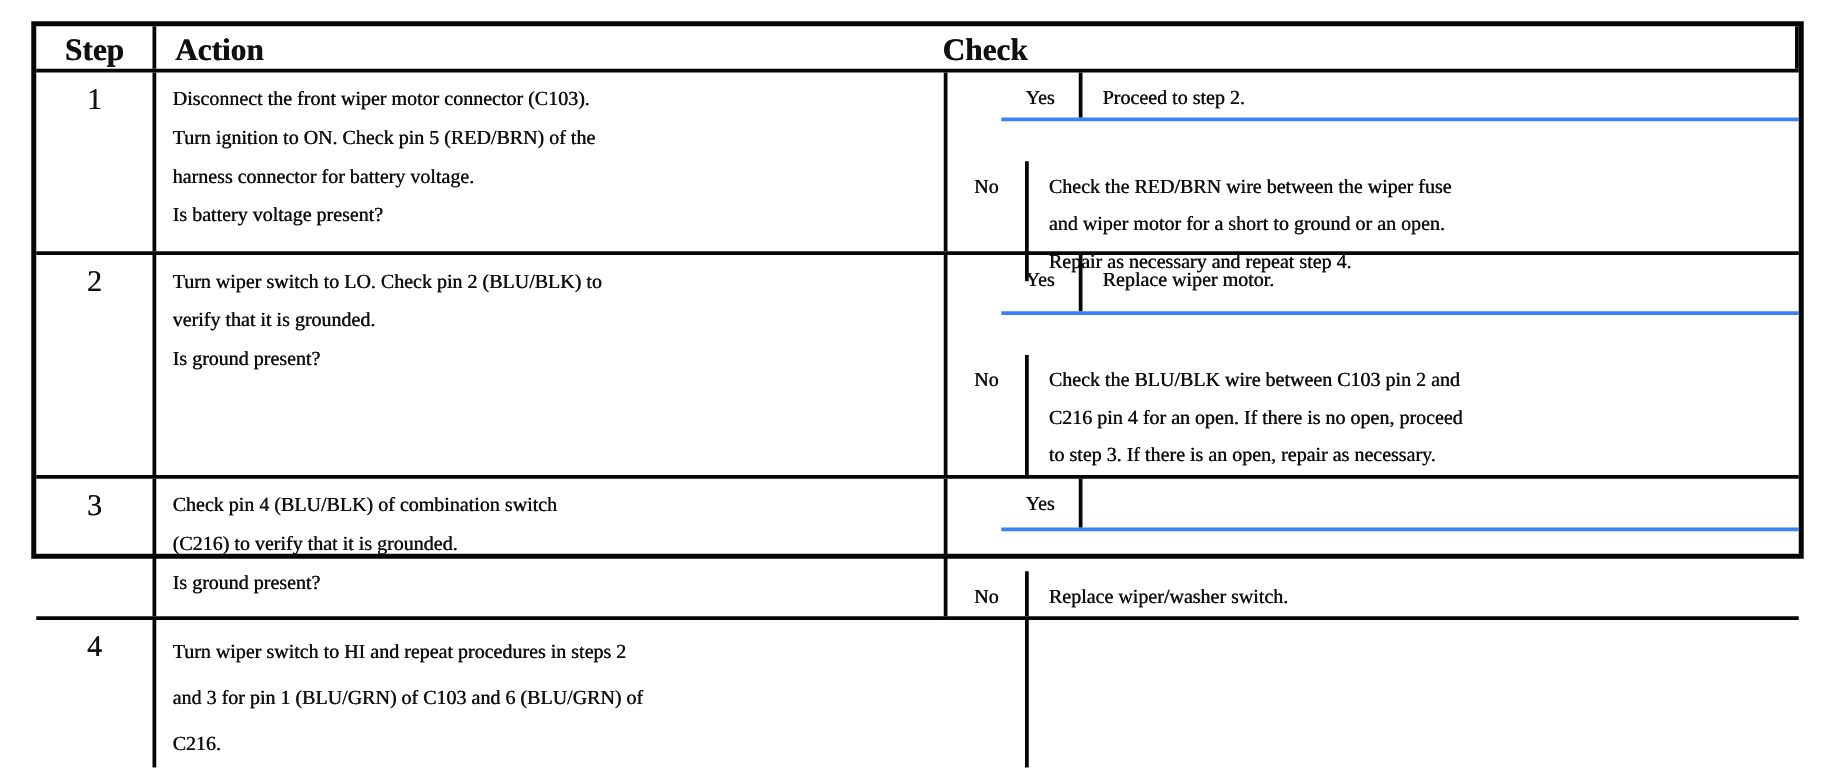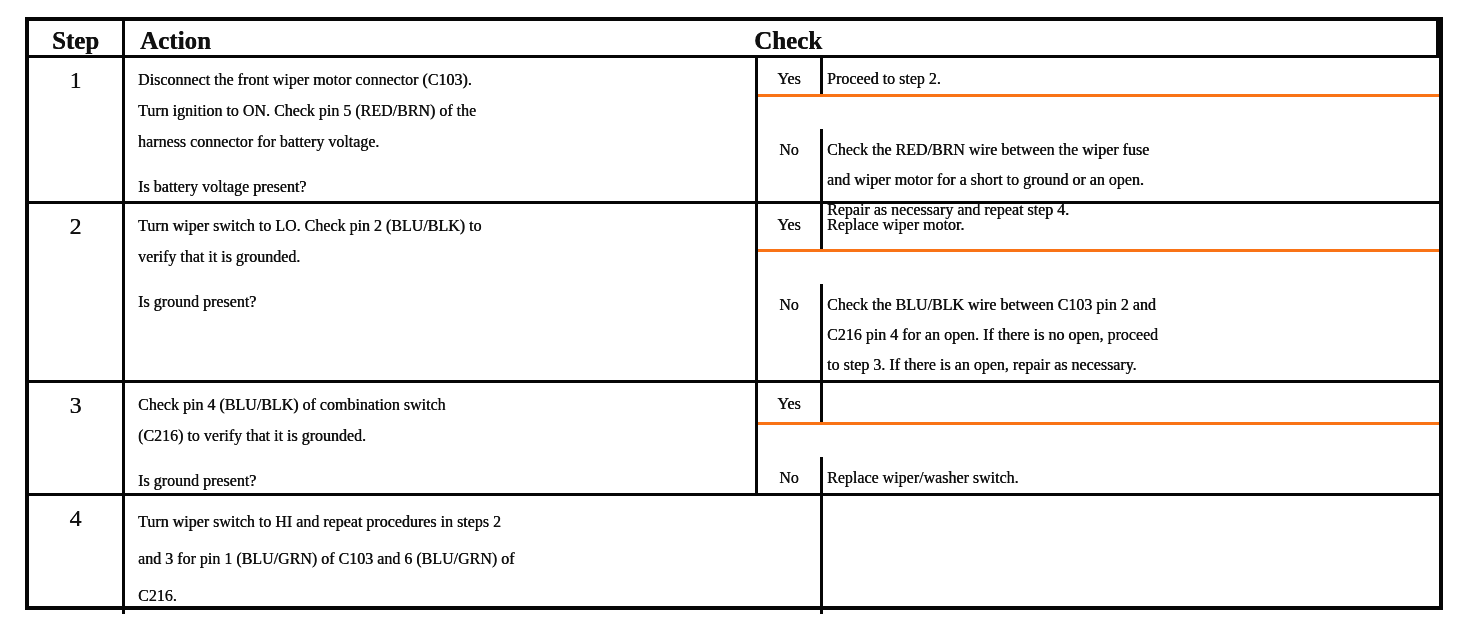--- a/index.html
+++ b/index.html
@@ -5,60 +5,60 @@
   html,body{margin:0;padding:0;}
   body{
     width:1472px;height:618px;
     background:#ffffff;
     font-family:"Liberation Serif","DejaVu Serif",serif;
     color:#101010;
     -webkit-font-smoothing:antialiased;
   }
   .page{position:relative;width:1472px;height:618px;background:#ffffff;overflow:hidden;}
   .ttable{
-    position:absolute;left:25px;top:17px;width:1418px;height:593px;
+    position:absolute;left:25px;top:17px;width:1418px;height:430px;
     border:4px solid #060606;box-sizing:border-box;
     display:flex;flex-direction:column;background:#fff;
   }
   .trow{display:flex;flex-direction:row;border-bottom:3px solid #060606;box-sizing:border-box;}
   .trow:last-child{border-bottom:none;}
   .hrow{height:44px;}
   .r1{height:146px;}
   .r2{height:179px;}
   .r3{height:113px;}
   .row4{flex:1;}
   .cell{box-sizing:border-box;overflow:hidden;}
   .v{border-right:3px solid #060606;}
   .step-col{width:96px;text-align:center;}
   .check-col{width:633px;}
   .span-col{width:698px;}
   .action-col{flex:1;}
   .branches{flex:1;display:flex;flex-direction:column;box-sizing:border-box;}
   .sub{display:flex;flex-direction:row;box-sizing:border-box;}
-  .yes-sub{border-bottom:3px solid #f97316;}
+  .yes-sub{border-bottom:3px solid #3b82f6;margin-left:43px;}
   .r1 .yes-sub{height:46px;}
   .r2 .yes-sub{height:57px;}
   .r3 .yes-sub{height:53px;}
   .no-sub{flex:1;margin-top:32px;}
   .yesno{width:65px;text-align:center;padding-top:5px;}
 
   .txt{
     font-size:16px;line-height:31px;white-space:pre-line;
     text-shadow:0.35px 0 0 currentColor;
   }
   .hdr{
     font-weight:bold;font-size:25px;padding-top:6px;
     text-shadow:0.4px 0 0 currentColor;
   }
   .hdr-check{padding-left:13px;}
   .hdr-action{padding-left:15px;}
   .step-num{padding-top:7px;font-size:24px;text-shadow:0.35px 0 0 currentColor;}
   .check-cell{padding:6px 8px 0 13px;}
-  .question{margin-top:14px;}
-  .action-cell{padding:6px 10px 0 4px;line-height:30px;}
+  .question{margin-top:0;}
+  .action-cell{padding:6px 10px 0 16px;line-height:30px;}
   .row4-check{padding:7px 8px 0 13px;line-height:37px;}
 </style>
 </head>
 <body>
 
 <div class="page">
   <div class="ttable">
 
     <div class="trow hrow">
       <div class="cell v step-col hdr">Step</div>

